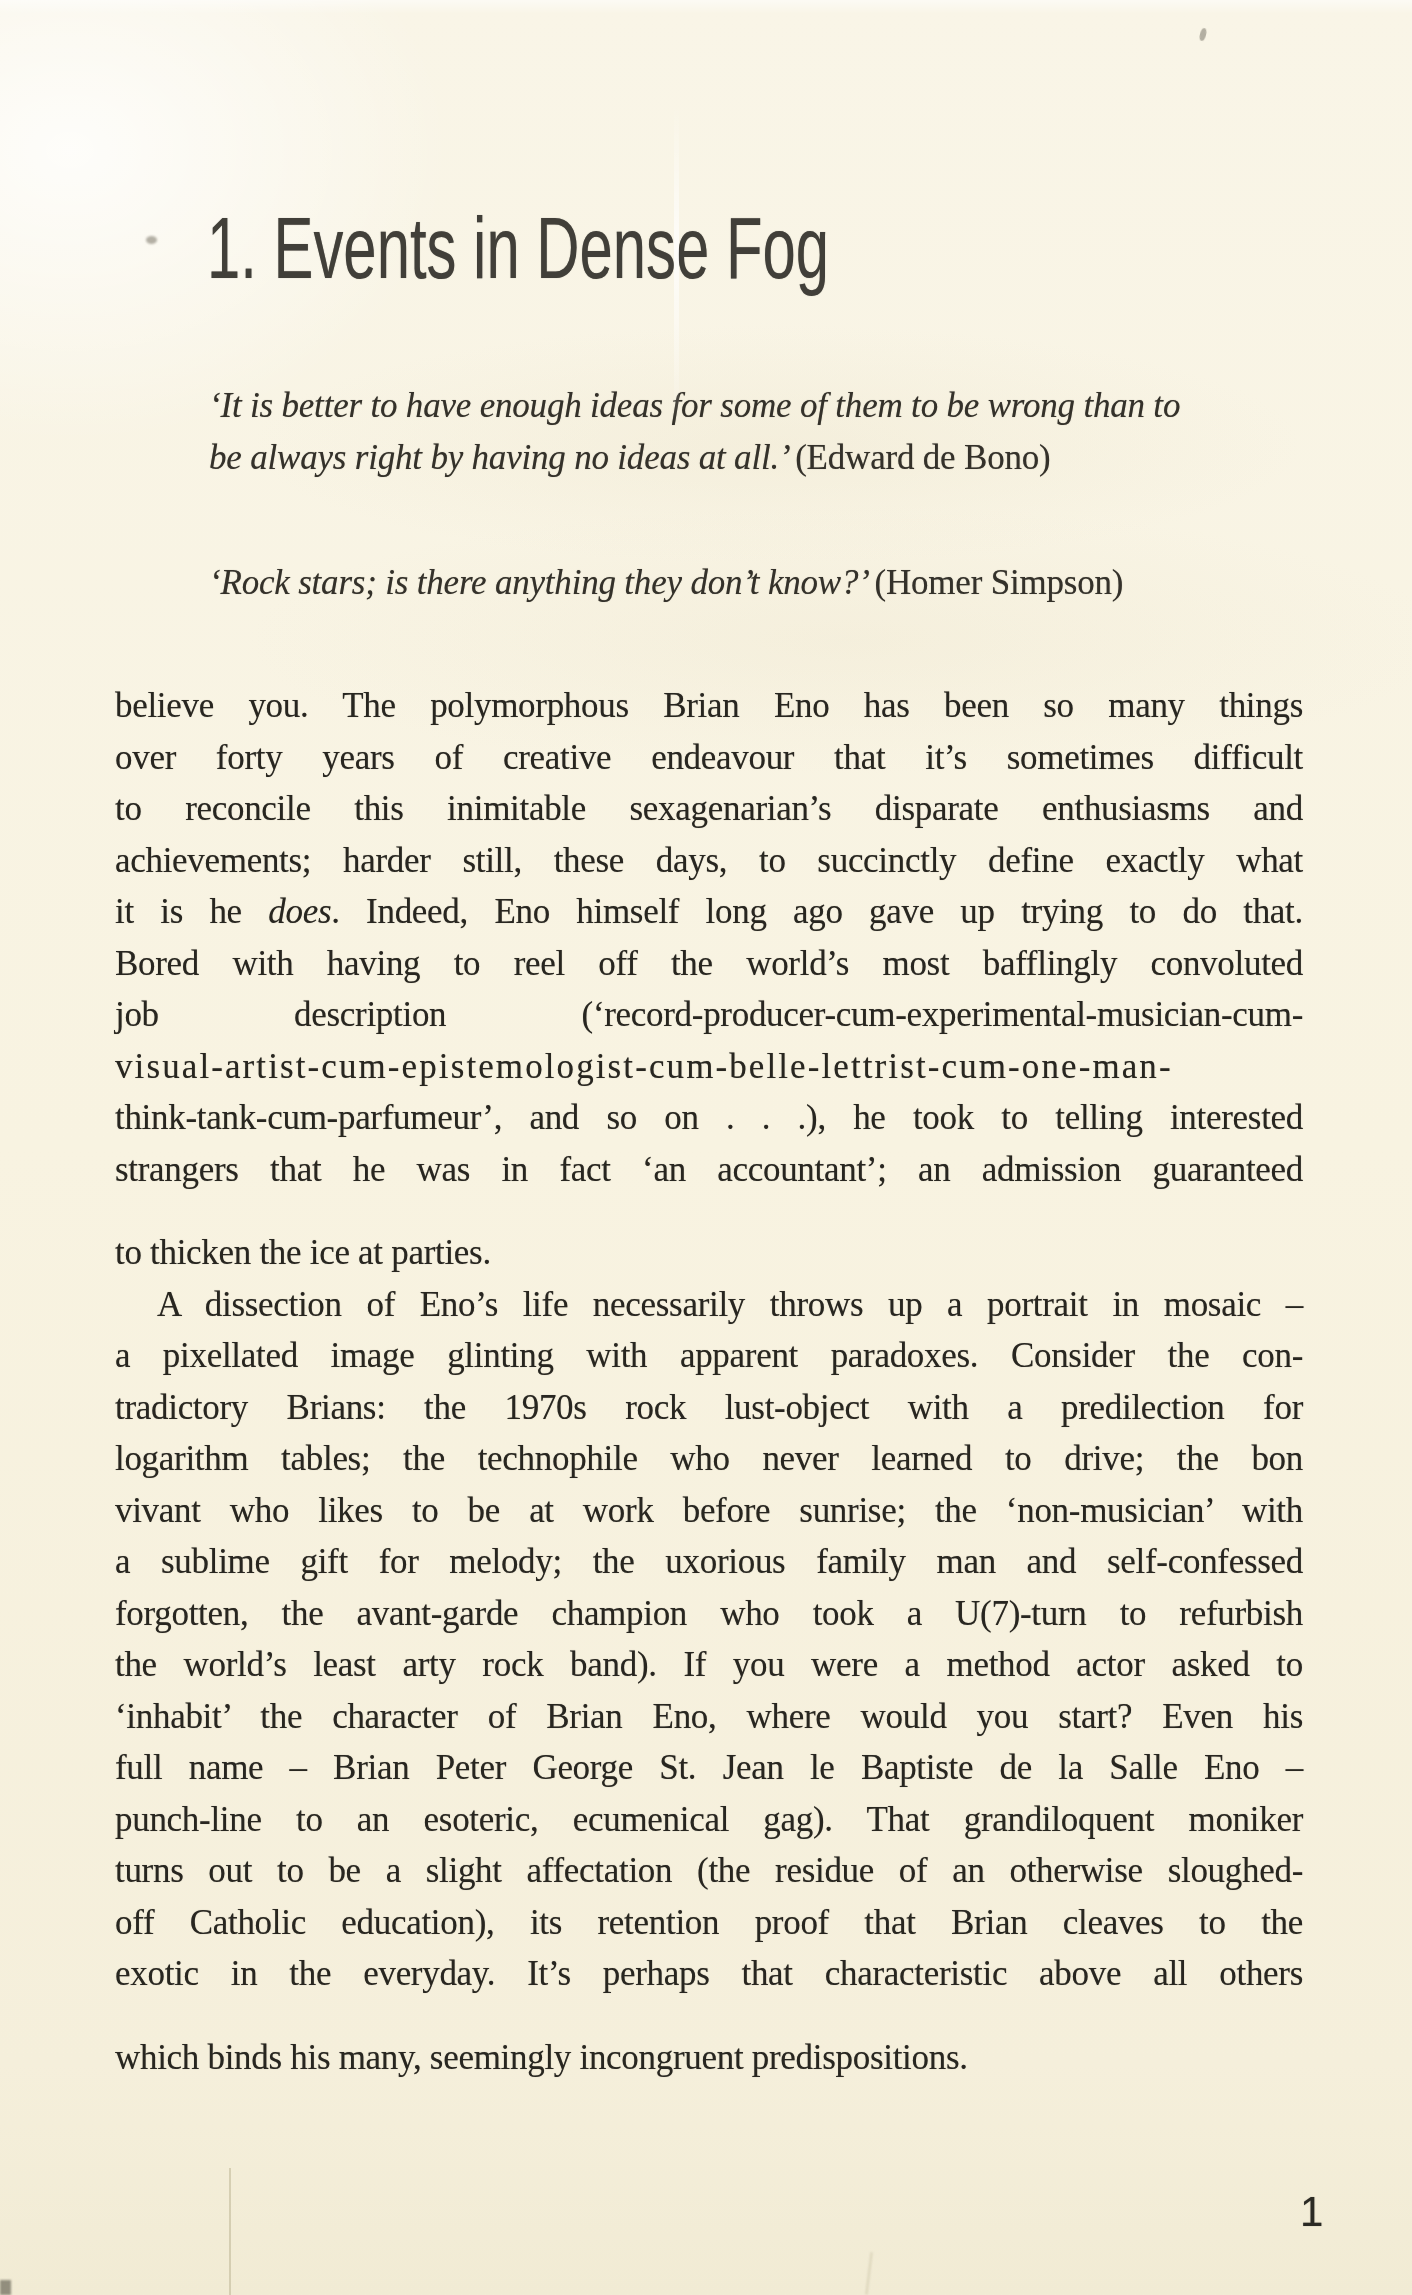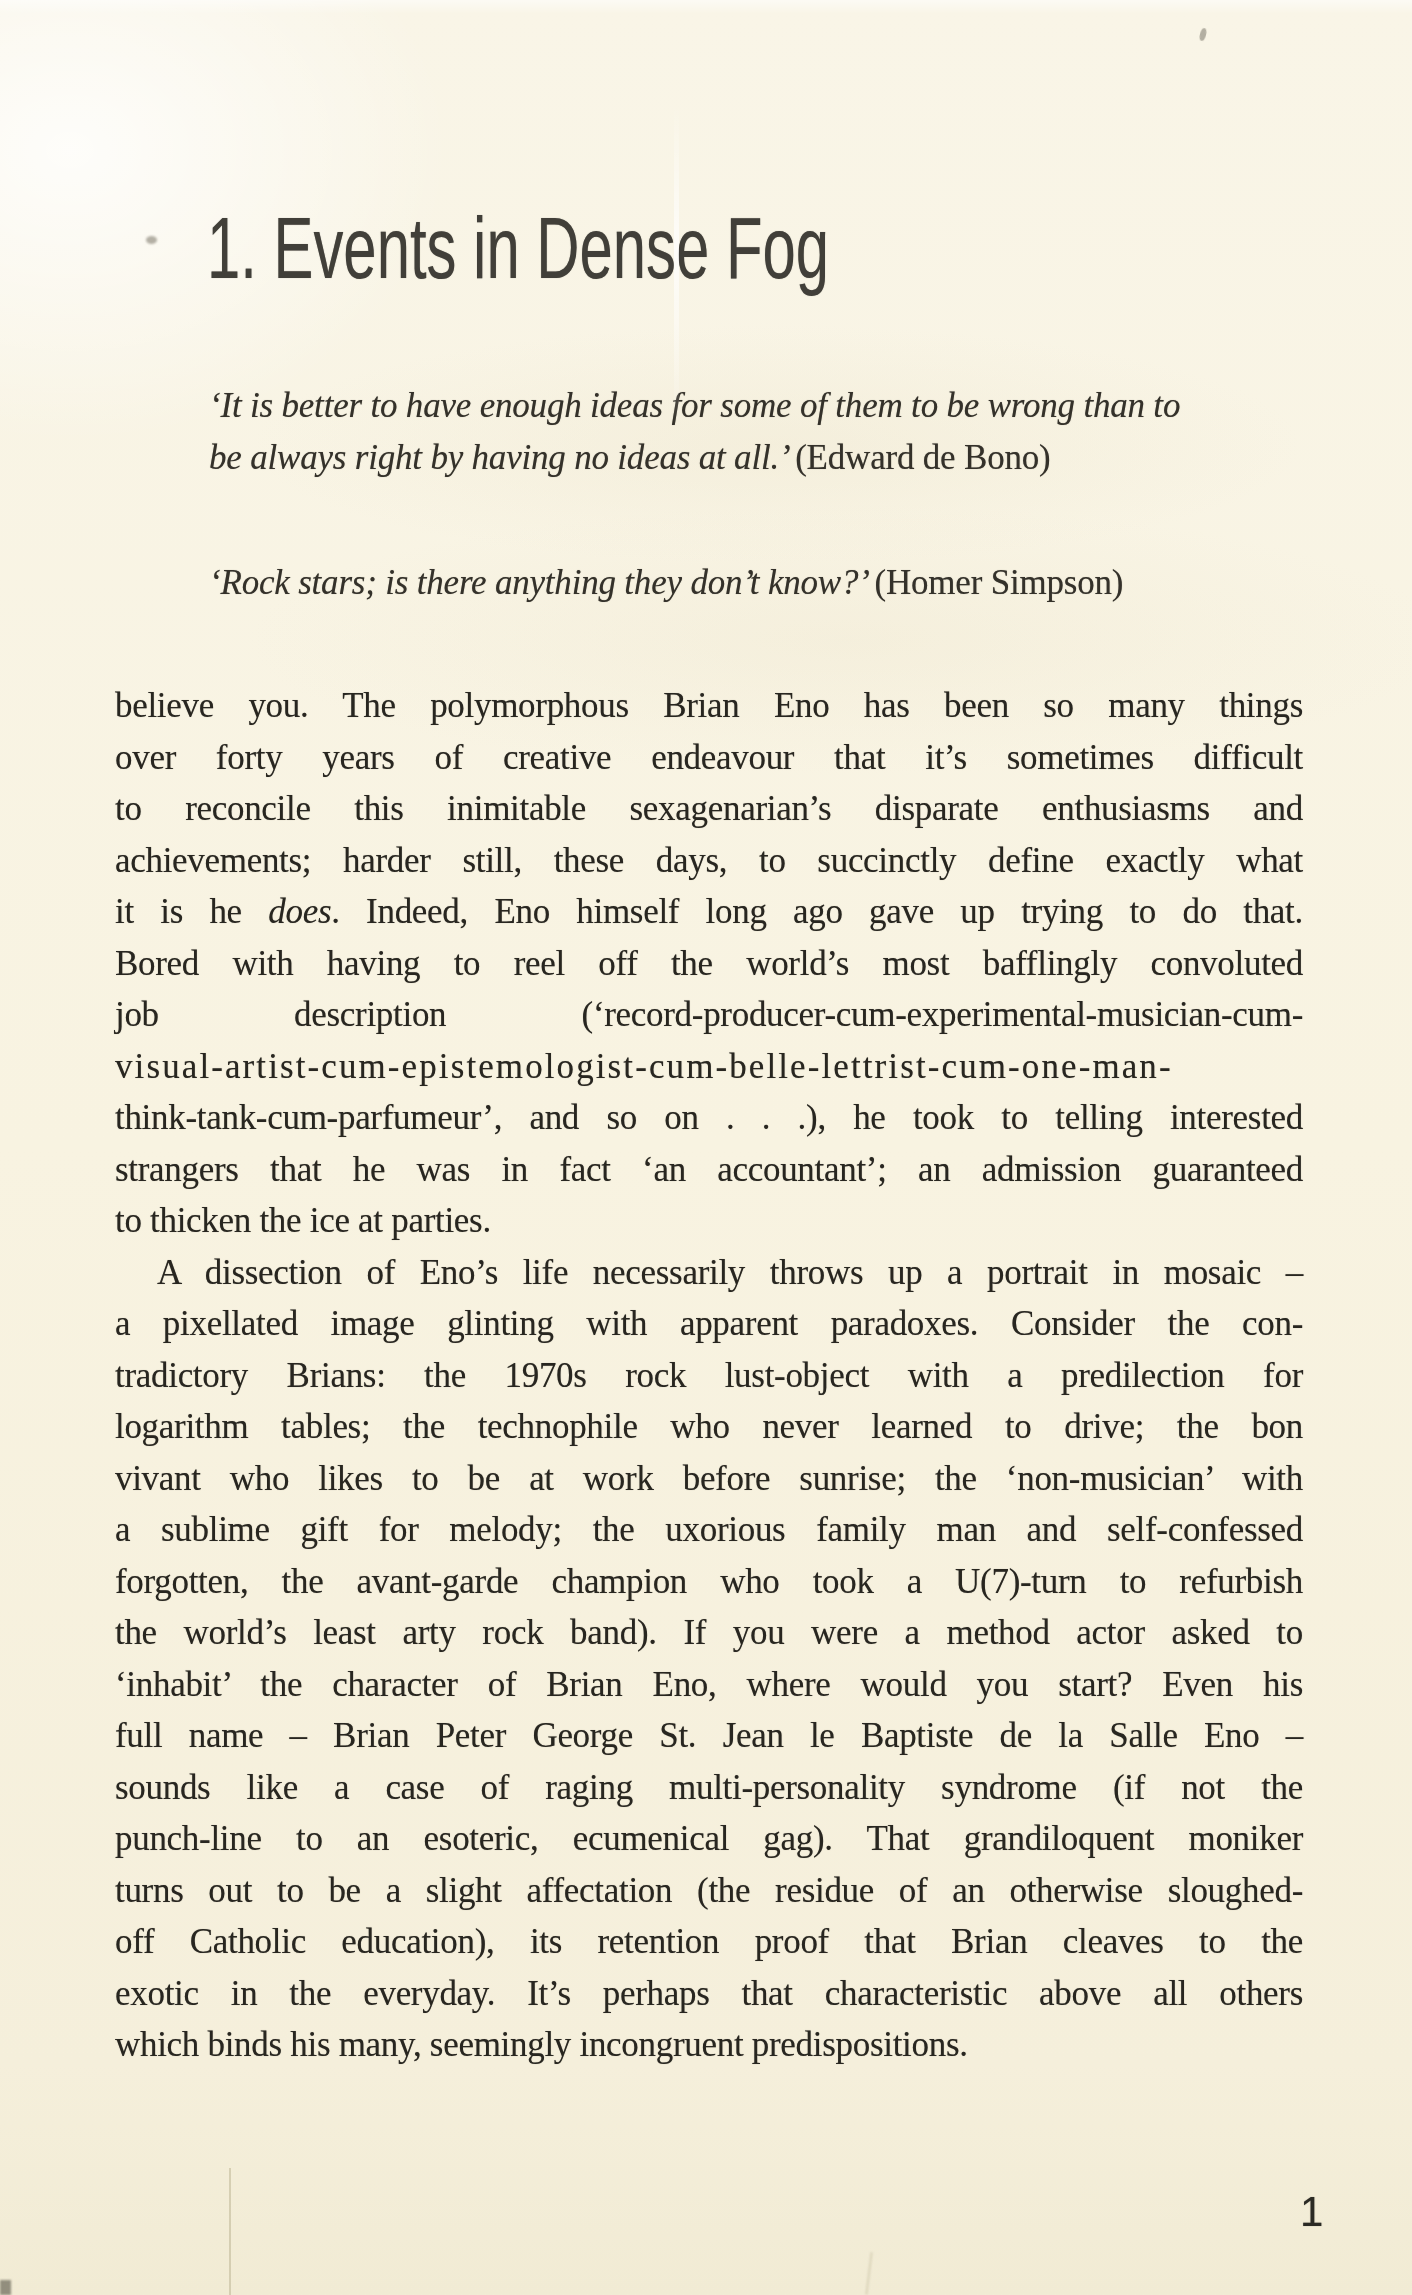--- a/index.html
+++ b/index.html
@@ -26,21 +26,21 @@
   .epi { font-size:35px; line-height:52px; letter-spacing:-0.2px;
          color:#34312a; text-shadow:0 0 0.8px rgba(50,48,40,0.5); }
   .epi + .epi { margin-top:73px; }
   .bodytext {
     position:absolute; left:115px; top:680px; width:1188px;
     font-size:35px; line-height:51.5px; letter-spacing:-0.3px;
     color:var(--ink,#282620); text-shadow:0 0 0.8px rgba(44,42,36,0.45);
   }
   .para + .para { margin-top:0; }
   .para .tline { text-align:justify; text-align-last:justify; }
-  .para .tline:last-child { text-align-last:left; }
+  .para .tline:last-child { text-align-last:left;margin-top:32px; }
   .para-indent .tline:first-child { text-indent:42px; }
   .tline { min-height:51.5px; }
   .it { font-style:italic; }
   .spread { letter-spacing:2.1px; }
   .page-number {
     position:absolute; left:1300px; top:2188px;
     font-family:"Liberation Sans", sans-serif; font-size:42px; font-weight:500;
     color:#2b2a24; text-shadow:0 0 1px rgba(44,42,36,0.5);
   }
   
@@ -93,21 +93,20 @@
         <div class="tline"><span>A dissection of Eno’s life necessarily throws up a portrait in mosaic –</span></div>
         <div class="tline"><span>a pixellated image glinting with apparent paradoxes. Consider the con-</span></div>
         <div class="tline"><span>tradictory Brians: the 1970s rock lust-object with a predilection for</span></div>
         <div class="tline"><span>logarithm tables; the technophile who never learned to drive; the bon</span></div>
         <div class="tline"><span>vivant who likes to be at work before sunrise; the ‘non-musician’ with</span></div>
         <div class="tline"><span>a sublime gift for melody; the uxorious family man and self-confessed</span></div>
         <div class="tline"><span>forgotten, the avant-garde champion who took a U(7)-turn to refurbish</span></div>
         <div class="tline"><span>the world’s least arty rock band). If you were a method actor asked to</span></div>
         <div class="tline"><span>‘inhabit’ the character of Brian Eno, where would you start? Even his</span></div>
         <div class="tline"><span>full name – Brian Peter George St. Jean le Baptiste de la Salle Eno –</span></div>
-        <div class="tline"><span>sounds like a case of raging multi-personality syndrome (if not the</span></div>
         <div class="tline"><span>punch-line to an esoteric, ecumenical gag). That grandiloquent moniker</span></div>
         <div class="tline"><span>turns out to be a slight affectation (the residue of an otherwise sloughed-</span></div>
         <div class="tline"><span>off Catholic education), its retention proof that Brian cleaves to the</span></div>
         <div class="tline"><span>exotic in the everyday. It’s perhaps that characteristic above all others</span></div>
         <div class="tline"><span>which binds his many, seemingly incongruent predispositions.</span></div>
       </div>
   </div>
 
   <div class="page-number">1</div>
 

